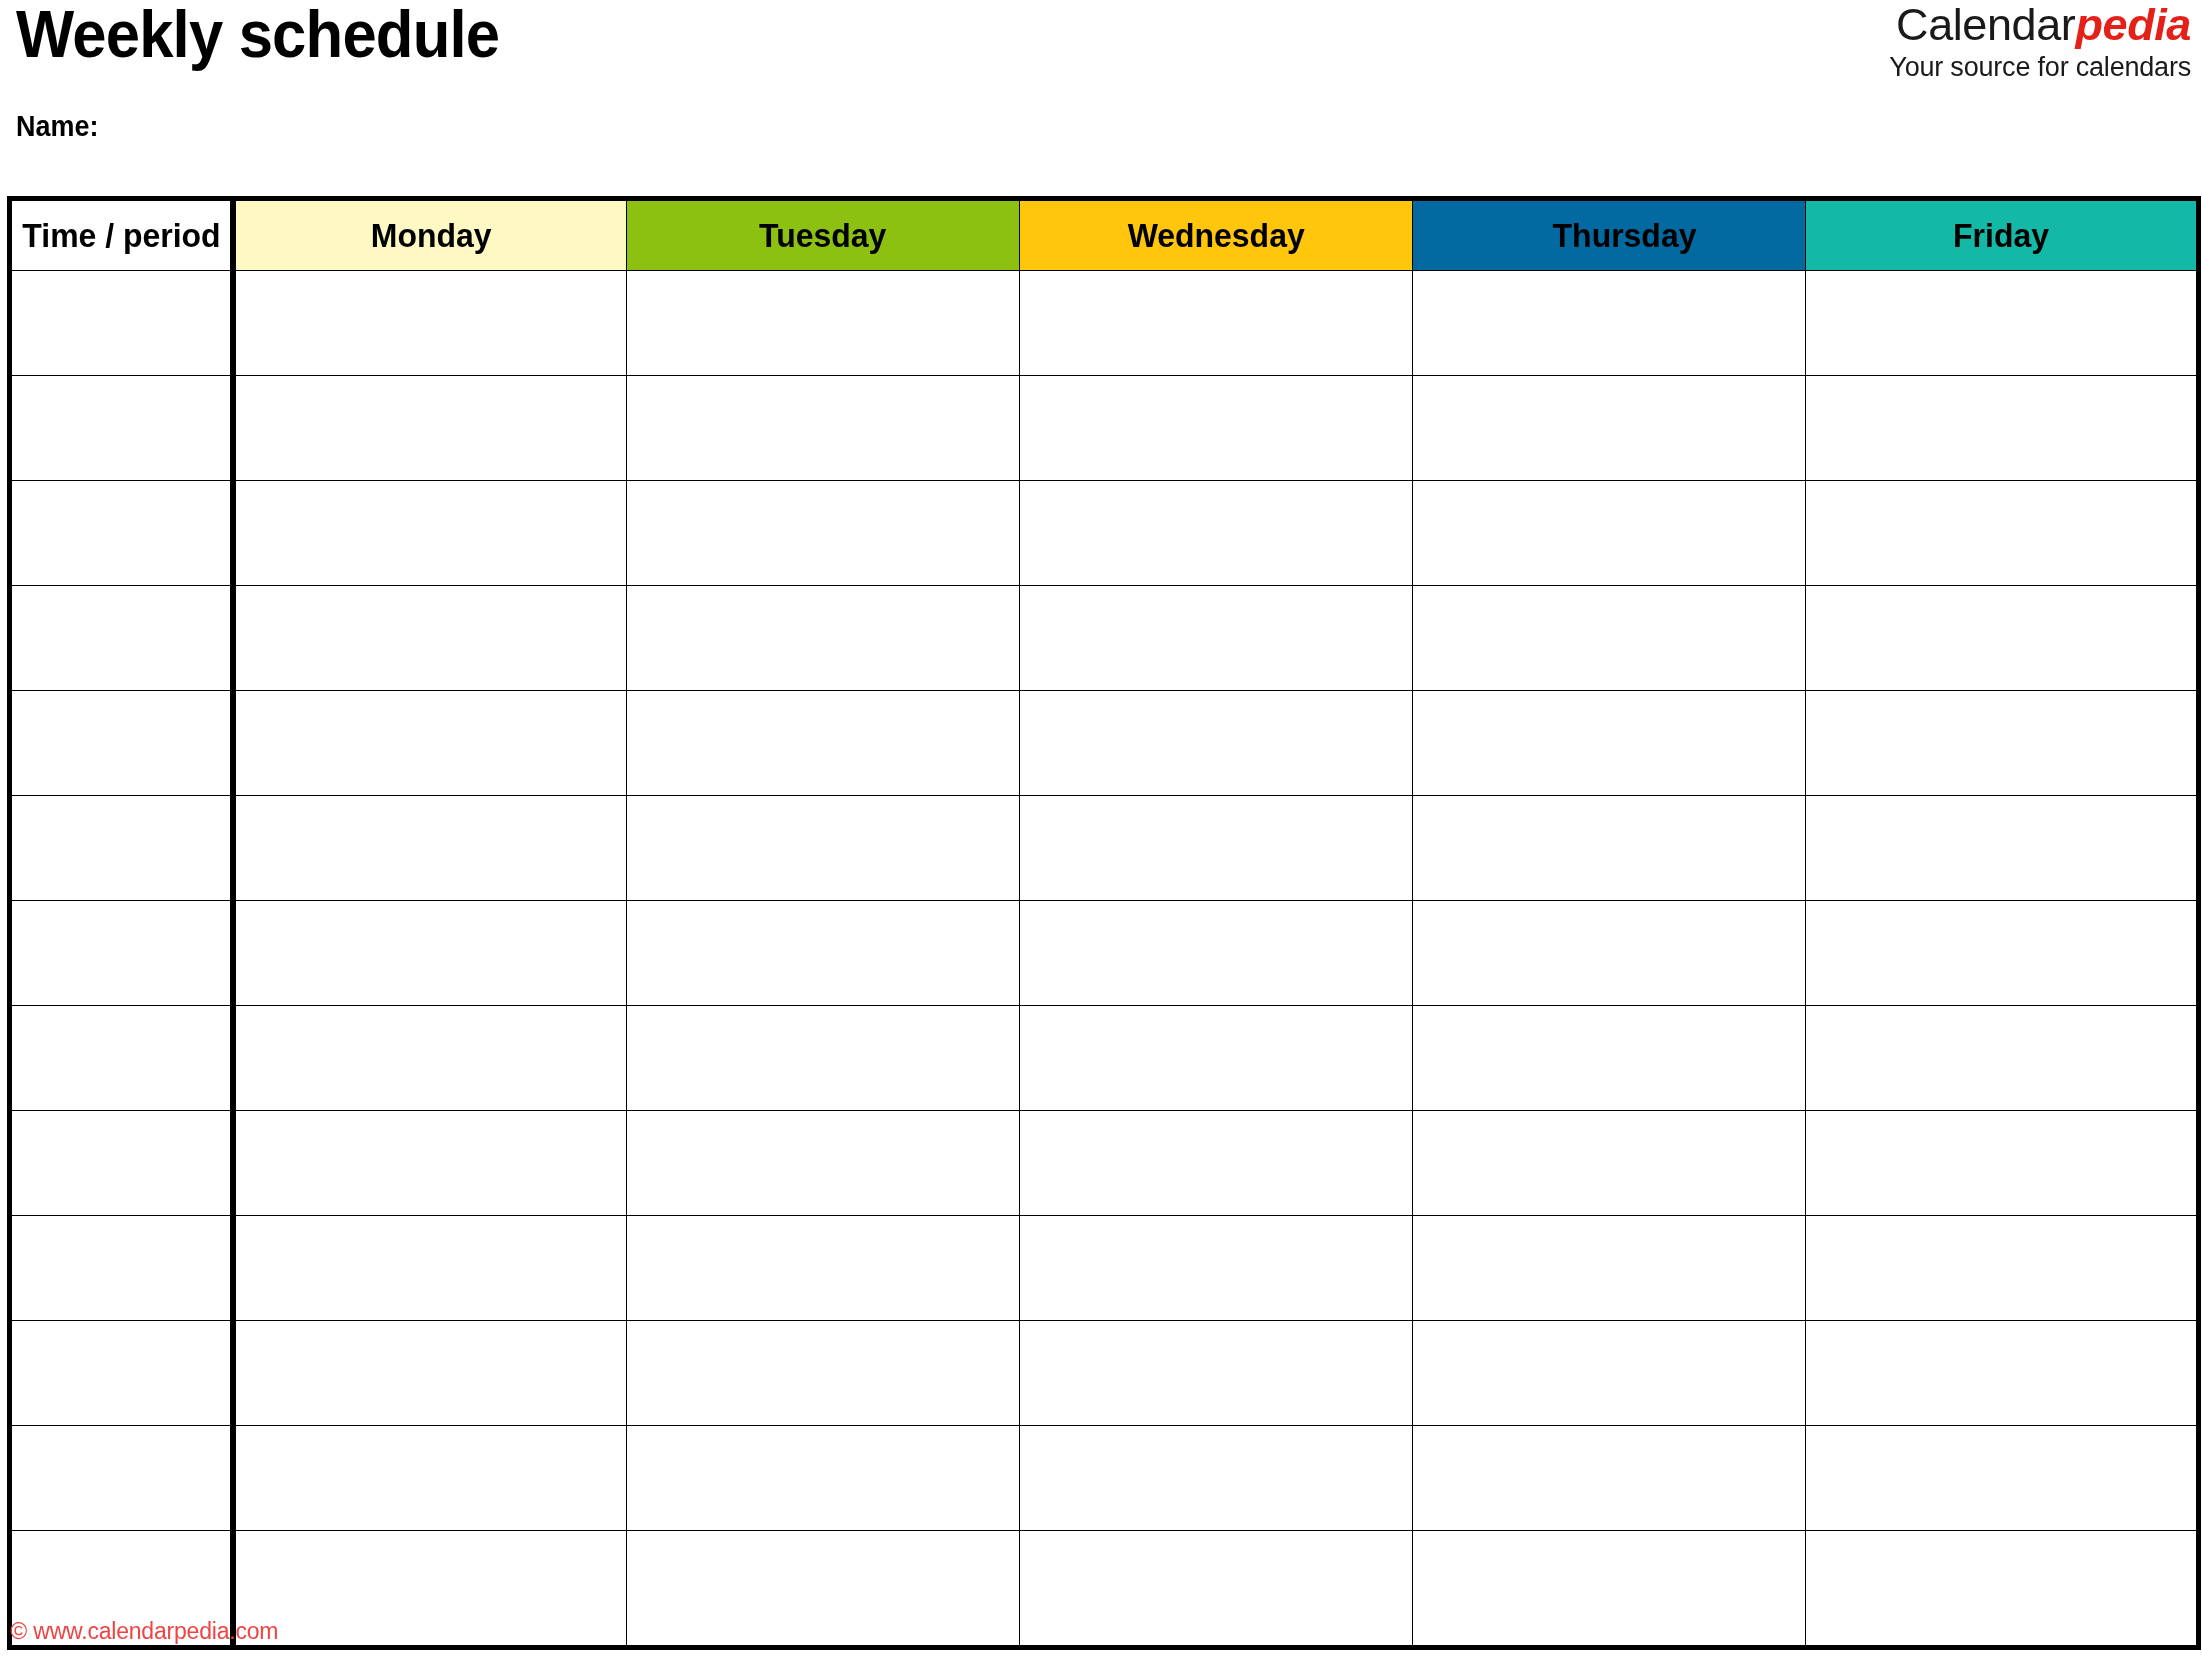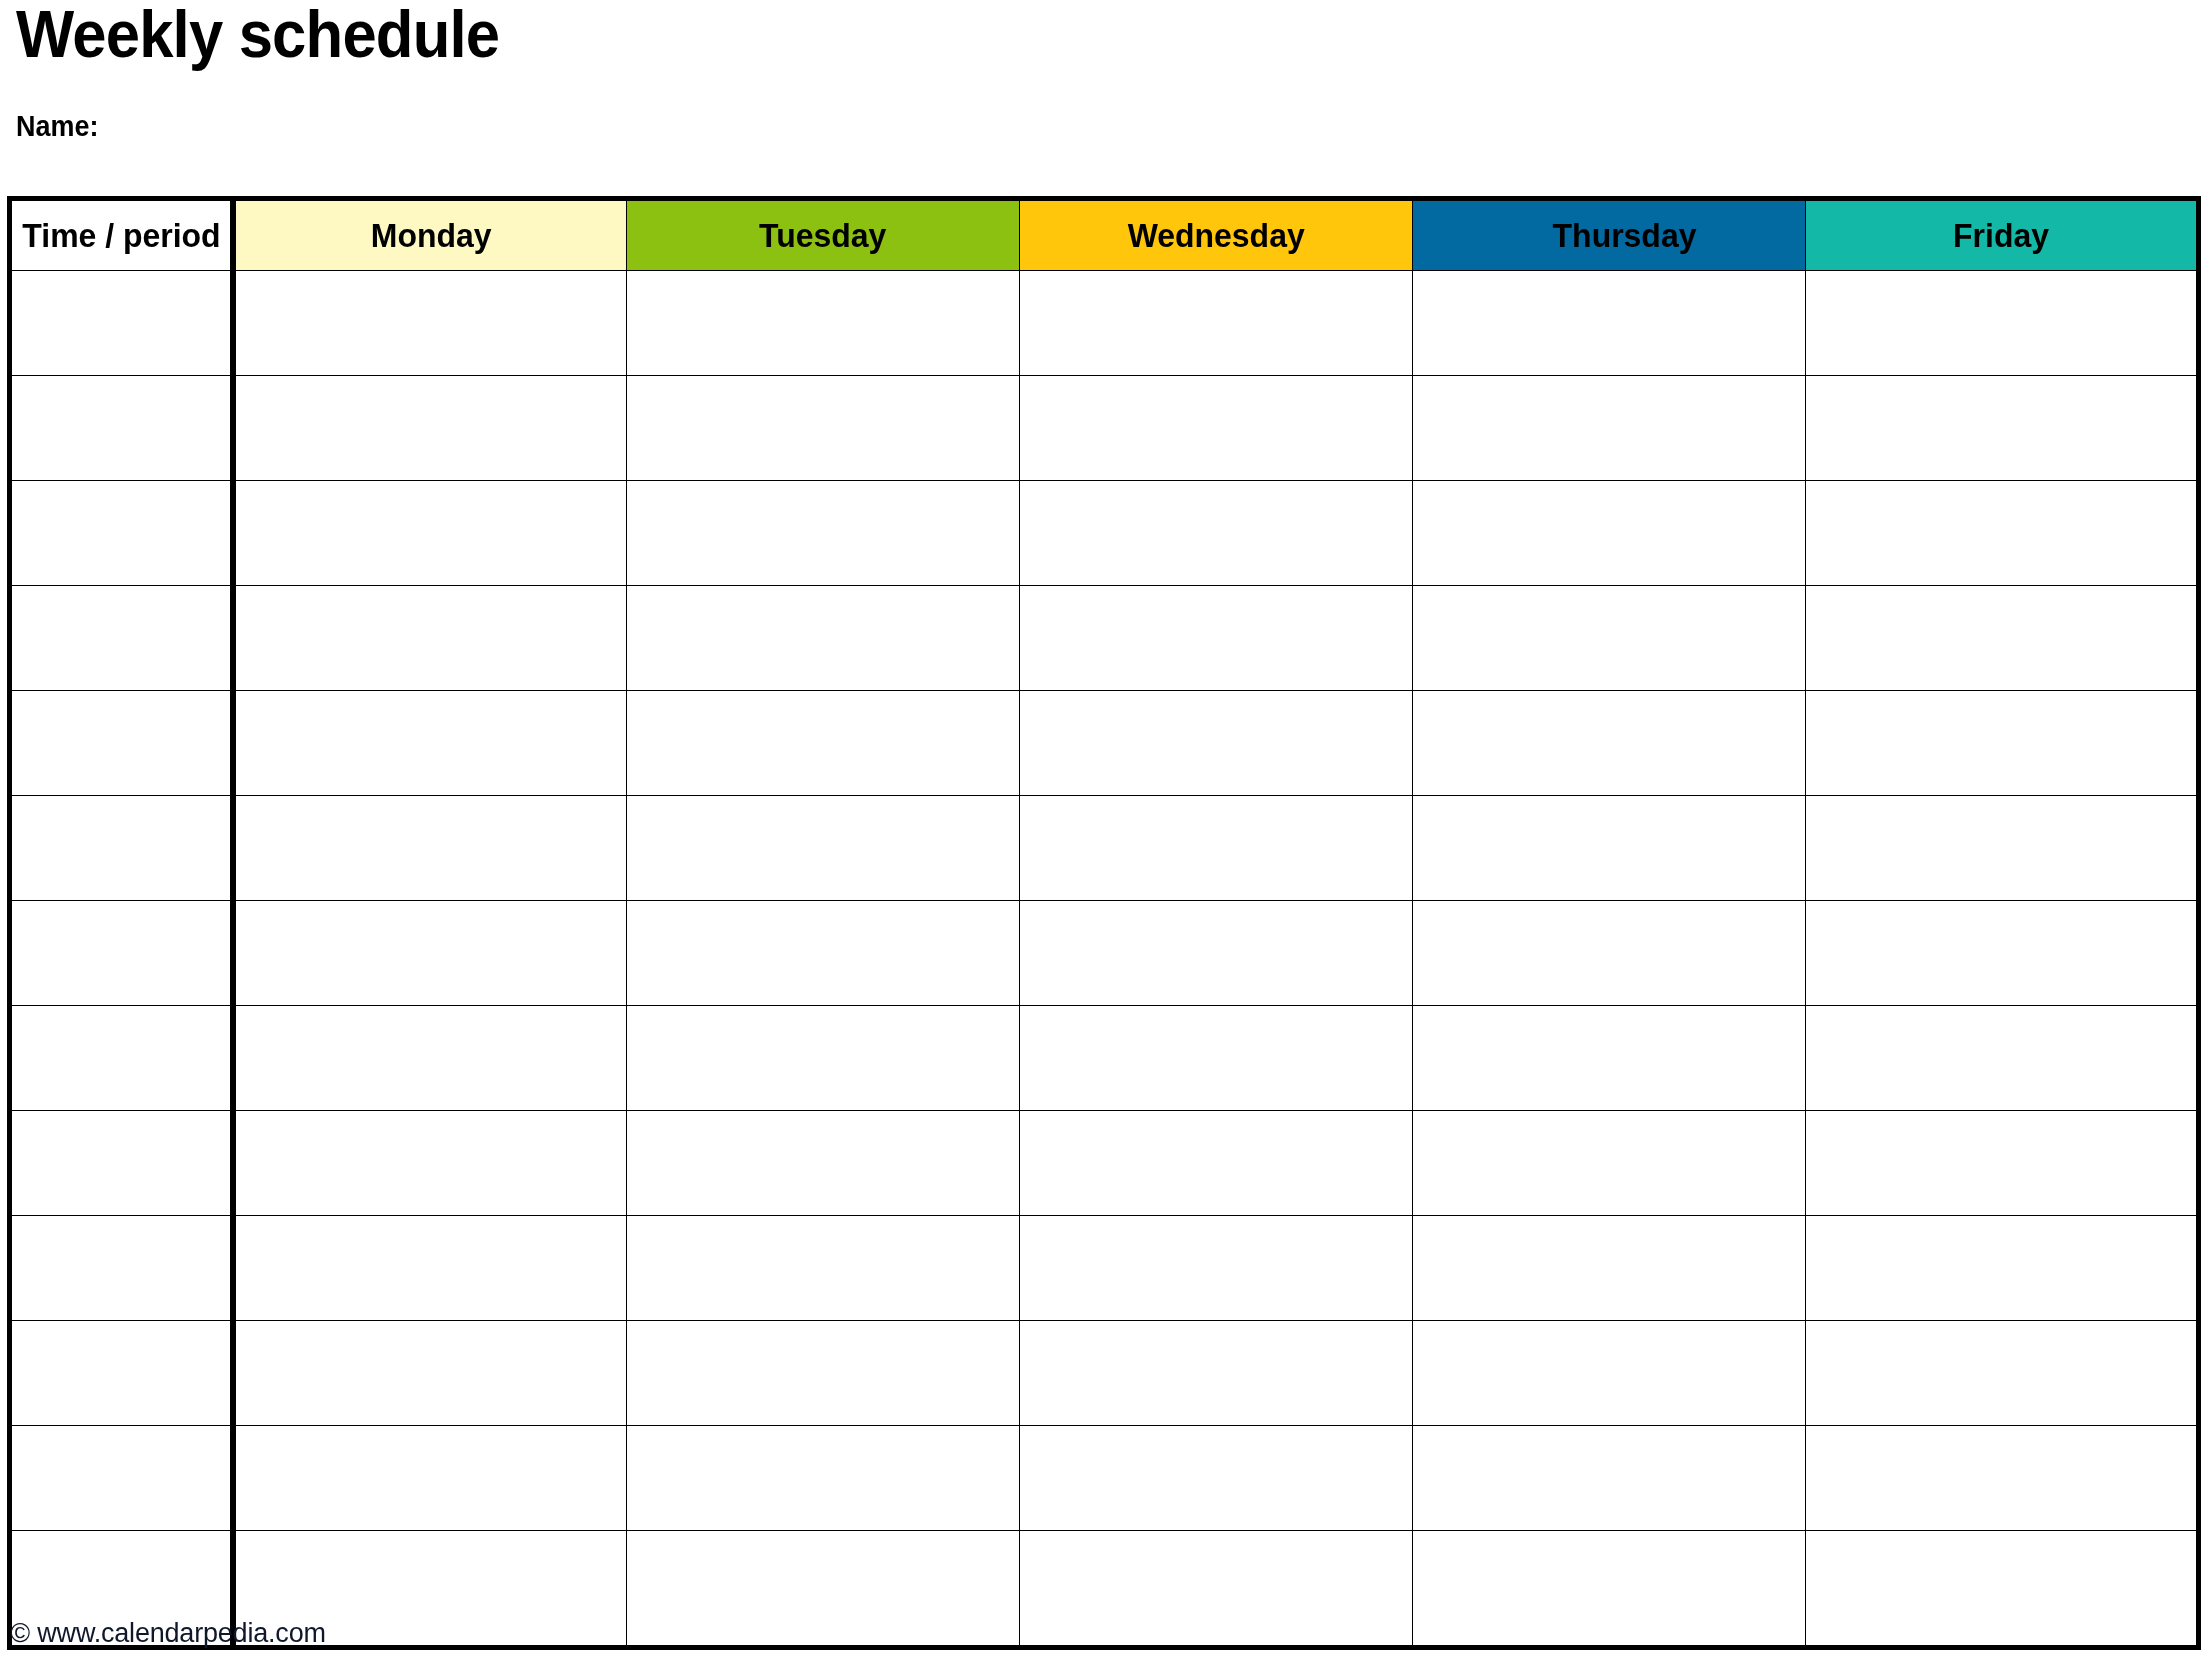--- a/index.html
+++ b/index.html
@@ -140,37 +140,43 @@
   }
   tbody tr:last-child td {
     height: 114px;
   }
 
   
   .footer {
     position: absolute;
     left: 10.3px;
     top: 1618px;
-    font-size: 27px;
-    color: #0f172a;
+    font-size: 23px;
+    color: #ef4444;
     white-space: nowrap;
     letter-spacing: -0.2px;
   }
 </style>
 </head>
 <body>
 
 <div class="page">
 
   <div class="top-band">
 
     <div class="doc-title">Weekly schedule</div>
 
     <div class="name-label">Name:</div>
 
+    <div class="brand">
+      <div class="brand-title">
+        <span class="brand-cal">Calendar</span><span class="brand-pedia">pedia</span>
+      </div>
+      <div class="brand-tagline">Your source for calendars</div>
+    </div>
 
   </div>
 
   <div class="schedule-wrap">
     <table class="schedule">
       <colgroup>
         <col class="c-time">
         <col class="c-day">
         <col class="c-day">
         <col class="c-day">

